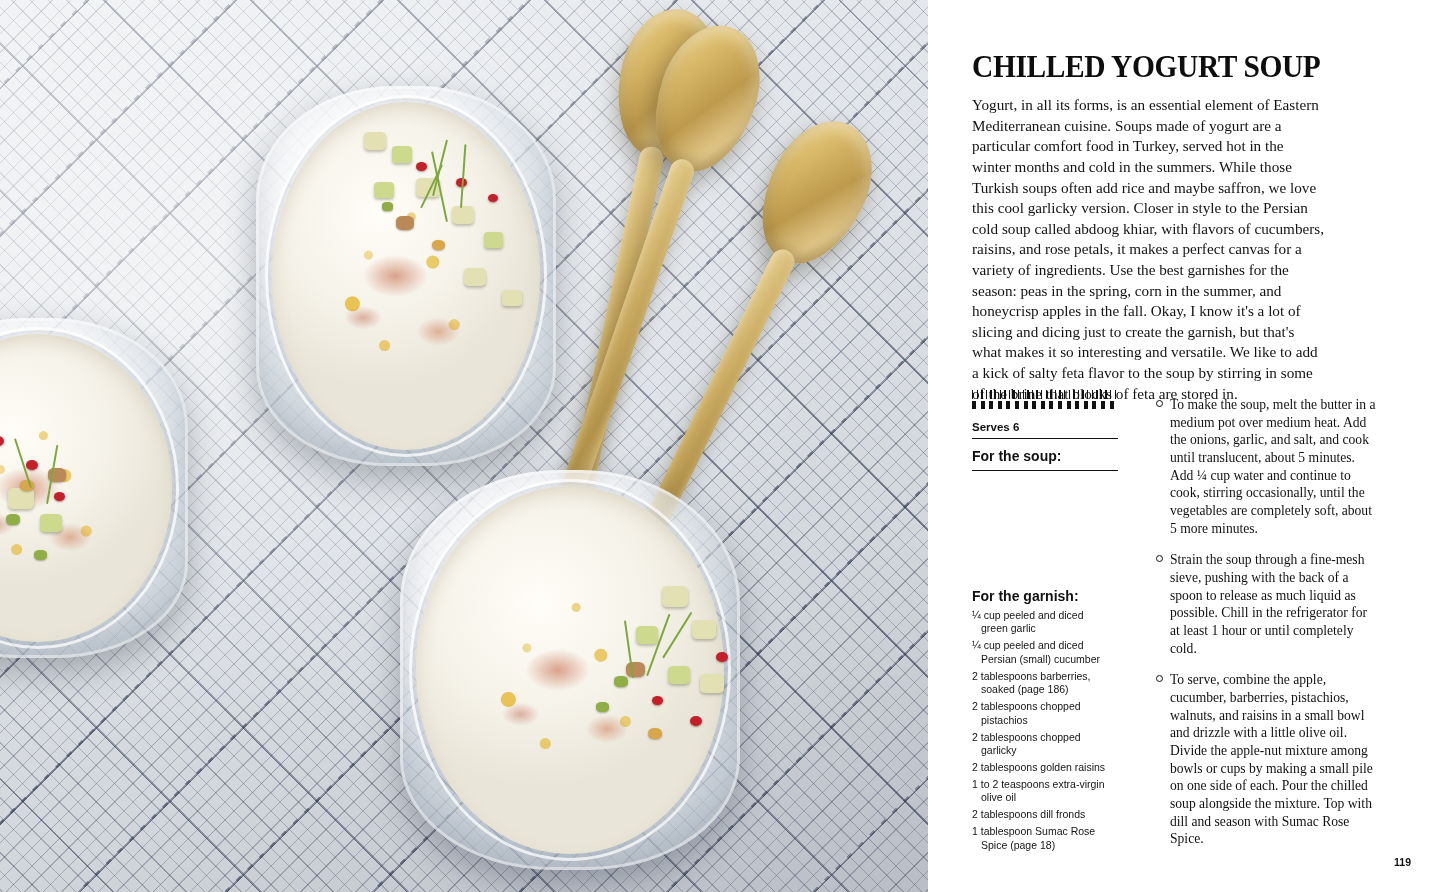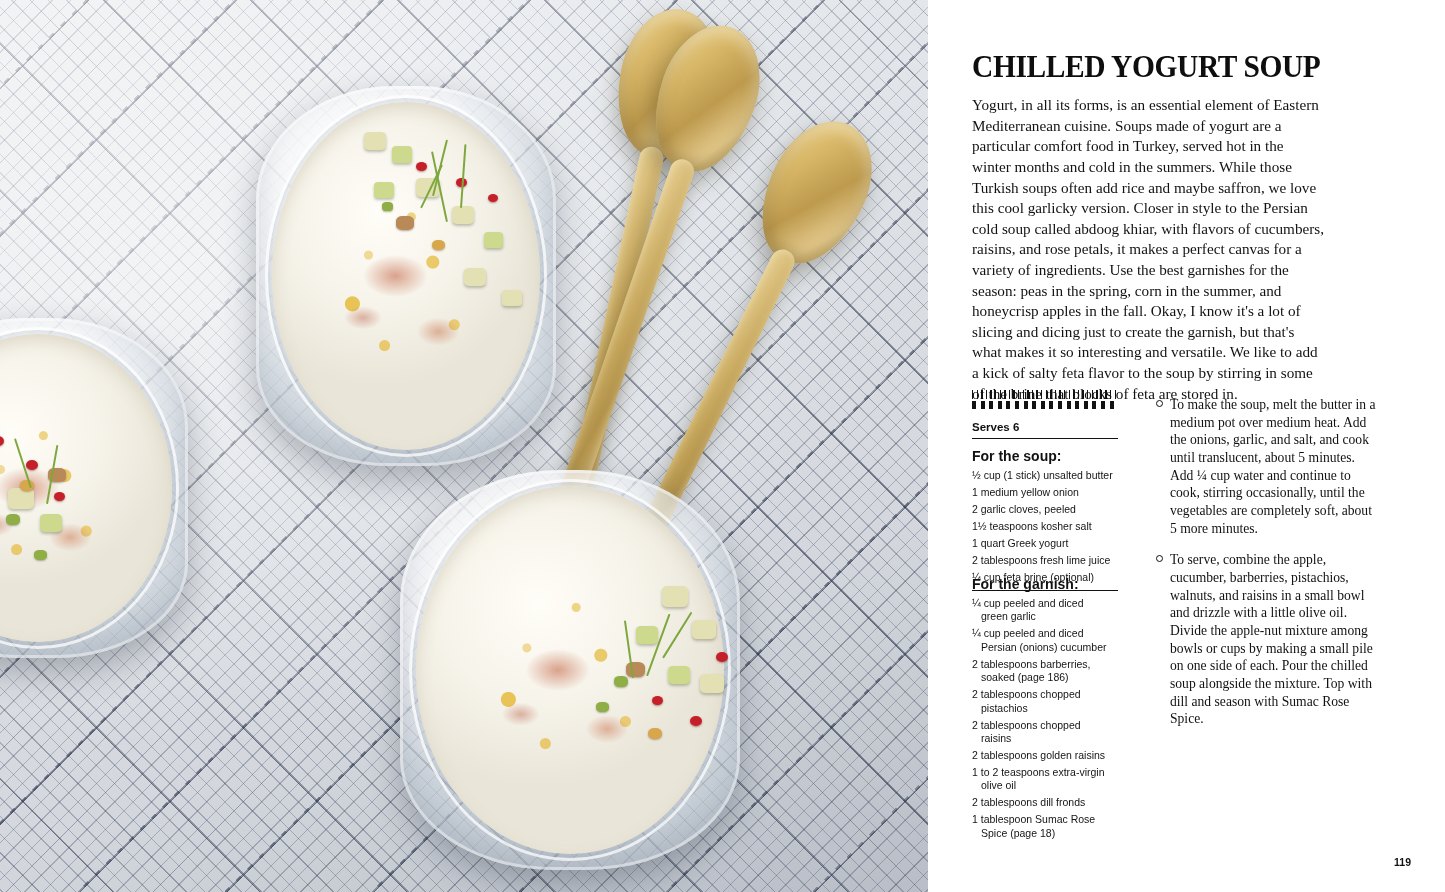--- a/index.html
+++ b/index.html
@@ -219,21 +219,21 @@
     padding-bottom: 5px;
     border-bottom: 1px solid #111;
   }
   .ing-block {
     position: absolute;
     left: 44px;
     width: 146px;
     font-family: "Liberation Sans", sans-serif;
   }
   .ing-block.soup { top: 448px; }
-  .ing-block.garnish { top: 576px; }
+  .ing-block.garnish { top: 588px; }
   .ing-head {
     font-size: 14px;
     font-weight: bold;
     color: #111;
     margin-bottom: 5px;
   }
   .ing-list {
     list-style: none;
     margin: 0;
     padding: 0;
@@ -398,47 +398,39 @@
 
     <div class="rule-dots">
       <div class="hatch"></div>
       <div class="sq"></div>
     </div>
 
     <div class="serves">Serves 6</div>
 
     <div class="ing-block soup">
       <div class="ing-head">For the soup:</div>
-      <ul class="ing-list" id="soup-list">
-          <li>½ cup (1 stick) unsalted butter</li>
-          <li>1 medium yellow onion</li>
-          <li>2 garlic cloves, peeled</li>
-          <li>1½ teaspoons kosher salt</li>
-          <li>1 quart Greek yogurt</li>
-          <li>2 tablespoons fresh lime juice</li>
-          <li>¼ cup feta brine (optional)</li>
-        </ul>
       <div class="ing-divider"></div>
     </div>
 
     <div class="ing-block garnish">
       <div class="ing-head">For the garnish:</div>
       <ul class="ing-list" id="garnish-list">
           <li>¼ cup peeled and diced<span class="cont">green garlic</span></li>
-          <li>¼ cup peeled and diced<span class="cont">Persian (onions) cucumber</span></li>
+          <li>¼ cup peeled and diced<span class="cont">Persian (small) cucumber</span></li>
           <li>2 tablespoons barberries,<span class="cont">soaked (page 186)</span></li>
           <li>2 tablespoons chopped<span class="cont">pistachios</span></li>
-          <li>2 tablespoons chopped<span class="cont">raisins</span></li>
+          <li>2 tablespoons chopped<span class="cont">garlicky</span></li>
           <li>2 tablespoons golden raisins</li>
           <li>1 to 2 teaspoons extra-virgin<span class="cont">olive oil</span></li>
           <li>2 tablespoons dill fronds</li>
           <li>1 tablespoon Sumac Rose<span class="cont">Spice (page 18)</span></li>
         </ul>
     </div>
 
     <div class="steps" id="steps-list">
         <div class="step"><span class="bullet"></span>To make the soup, melt the butter in a medium pot over medium heat. Add the onions, garlic, and salt, and cook until translucent, about 5 minutes. Add ¼ cup water and continue to cook, stirring occasionally, until the vegetables are completely soft, about 5 more minutes.</div>
+        <div class="step"><span class="bullet"></span>Strain the soup through a fine-mesh sieve, pushing with the back of a spoon to release as much liquid as possible. Chill in the refrigerator for at least 1 hour or until completely cold.</div>
         <div class="step"><span class="bullet"></span>To serve, combine the apple, cucumber, barberries, pistachios, walnuts, and raisins in a small bowl and drizzle with a little olive oil. Divide the apple-nut mixture among bowls or cups by making a small pile on one side of each. Pour the chilled soup alongside the mixture. Top with dill and season with Sumac Rose Spice.</div>
       </div>
 
     <div class="folio">119</div>
   </div>
 </div>
 
 </body></html>

